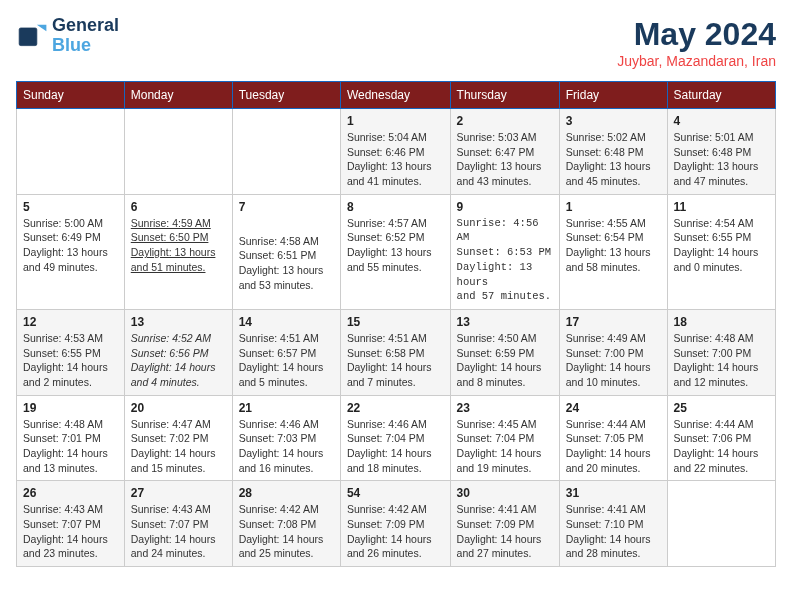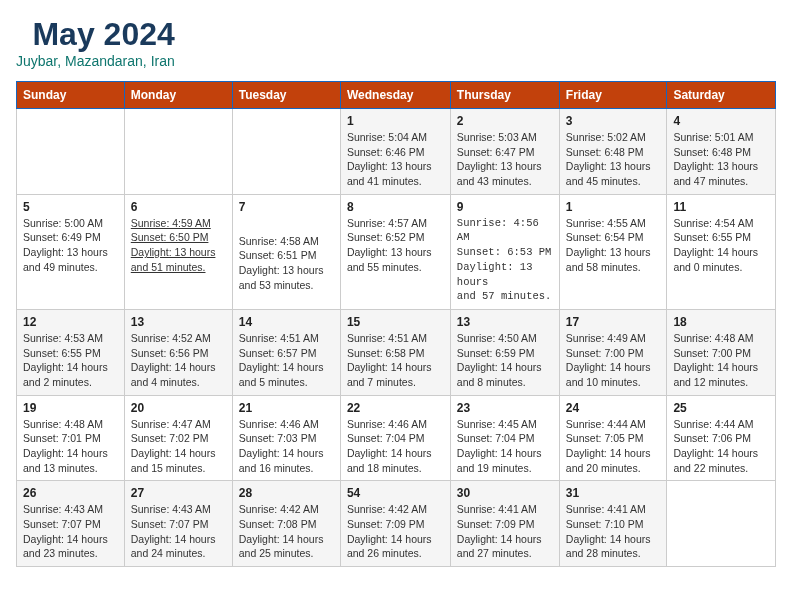--- a/index.html
+++ b/index.html
@@ -37,34 +37,34 @@
     .title-block {
       text-align: right;
     }
     .month-title {
       font-size: 32px;
       font-weight: bold;
       color: #1a3a5c;
     }
     .location {
       font-size: 14px;
-      color: #0f766e;
+      color: #ef4444;
     }
     table {
       width: 100%;
       border-collapse: collapse;
       font-size: 11px;
     }
     thead tr th {
-      background: #c2410c;
+      background: #7f1d1d;
       color: #fff;
       text-align: left;
       padding: 6px 6px;
       font-size: 12px;
-      font-weight: bold;
+      font-weight: normal;
       border: 1px solid #1565c0;
     }
     tbody tr td {
       border: 1px solid #ccc;
       vertical-align: top;
       padding: 5px 6px;
       width: 113px;
       min-height: 80px;
       background: #fff;
     }
@@ -84,20 +84,31 @@
       line-height: 1.4;
     }
     .empty-cell {
       background: #fff !important;
     }
   </style>
 </head>
 <body>
 
 <div class="header">
+  <div class="logo">
+    <svg class="logo-icon" viewBox="0 0 40 40">
+      <rect x="4" y="10" width="22" height="22" rx="2" fill="#1a3a5c"></rect>
+      <polygon points="26,6 38,14 38,6" fill="#4da6e0"></polygon>
+      <rect x="4" y="10" width="22" height="22" rx="2" fill="none" stroke="#1a3a5c" stroke-width="1"></rect>
+    </svg>
+    <div class="logo-text">
+      <div>General</div>
+      <div><span>Blue</span></div>
+    </div>
+  </div>
   <div class="title-block">
     <div class="month-title">May 2024</div>
     <div class="location">Juybar, Mazandaran, Iran</div>
   </div>
 </div>
 
 <table>
   <thead>
     <tr>
     <th>Sunday</th>
@@ -197,21 +208,21 @@
       <tr>
         <td>
           <span class="day-num">12</span>
           <div class="day-info" style="white-space: pre-line;">Sunrise: 4:53 AM
 Sunset: 6:55 PM
 Daylight: 14 hours
 and 2 minutes.</div>
         </td>
         <td>
           <span class="day-num">13</span>
-          <div class="day-info" style="white-space: pre-line;">Sunrise: 4:52 AM
+          <div class="day-info" style="white-space: pre-line; font-style: italic;">Sunrise: 4:52 AM
 Sunset: 6:56 PM
 Daylight: 14 hours
 and 4 minutes.</div>
         </td>
         <td>
           <span class="day-num">14</span>
           <div class="day-info" style="white-space: pre-line;">Sunrise: 4:51 AM
 Sunset: 6:57 PM
 Daylight: 14 hours
 and 5 minutes.</div>

